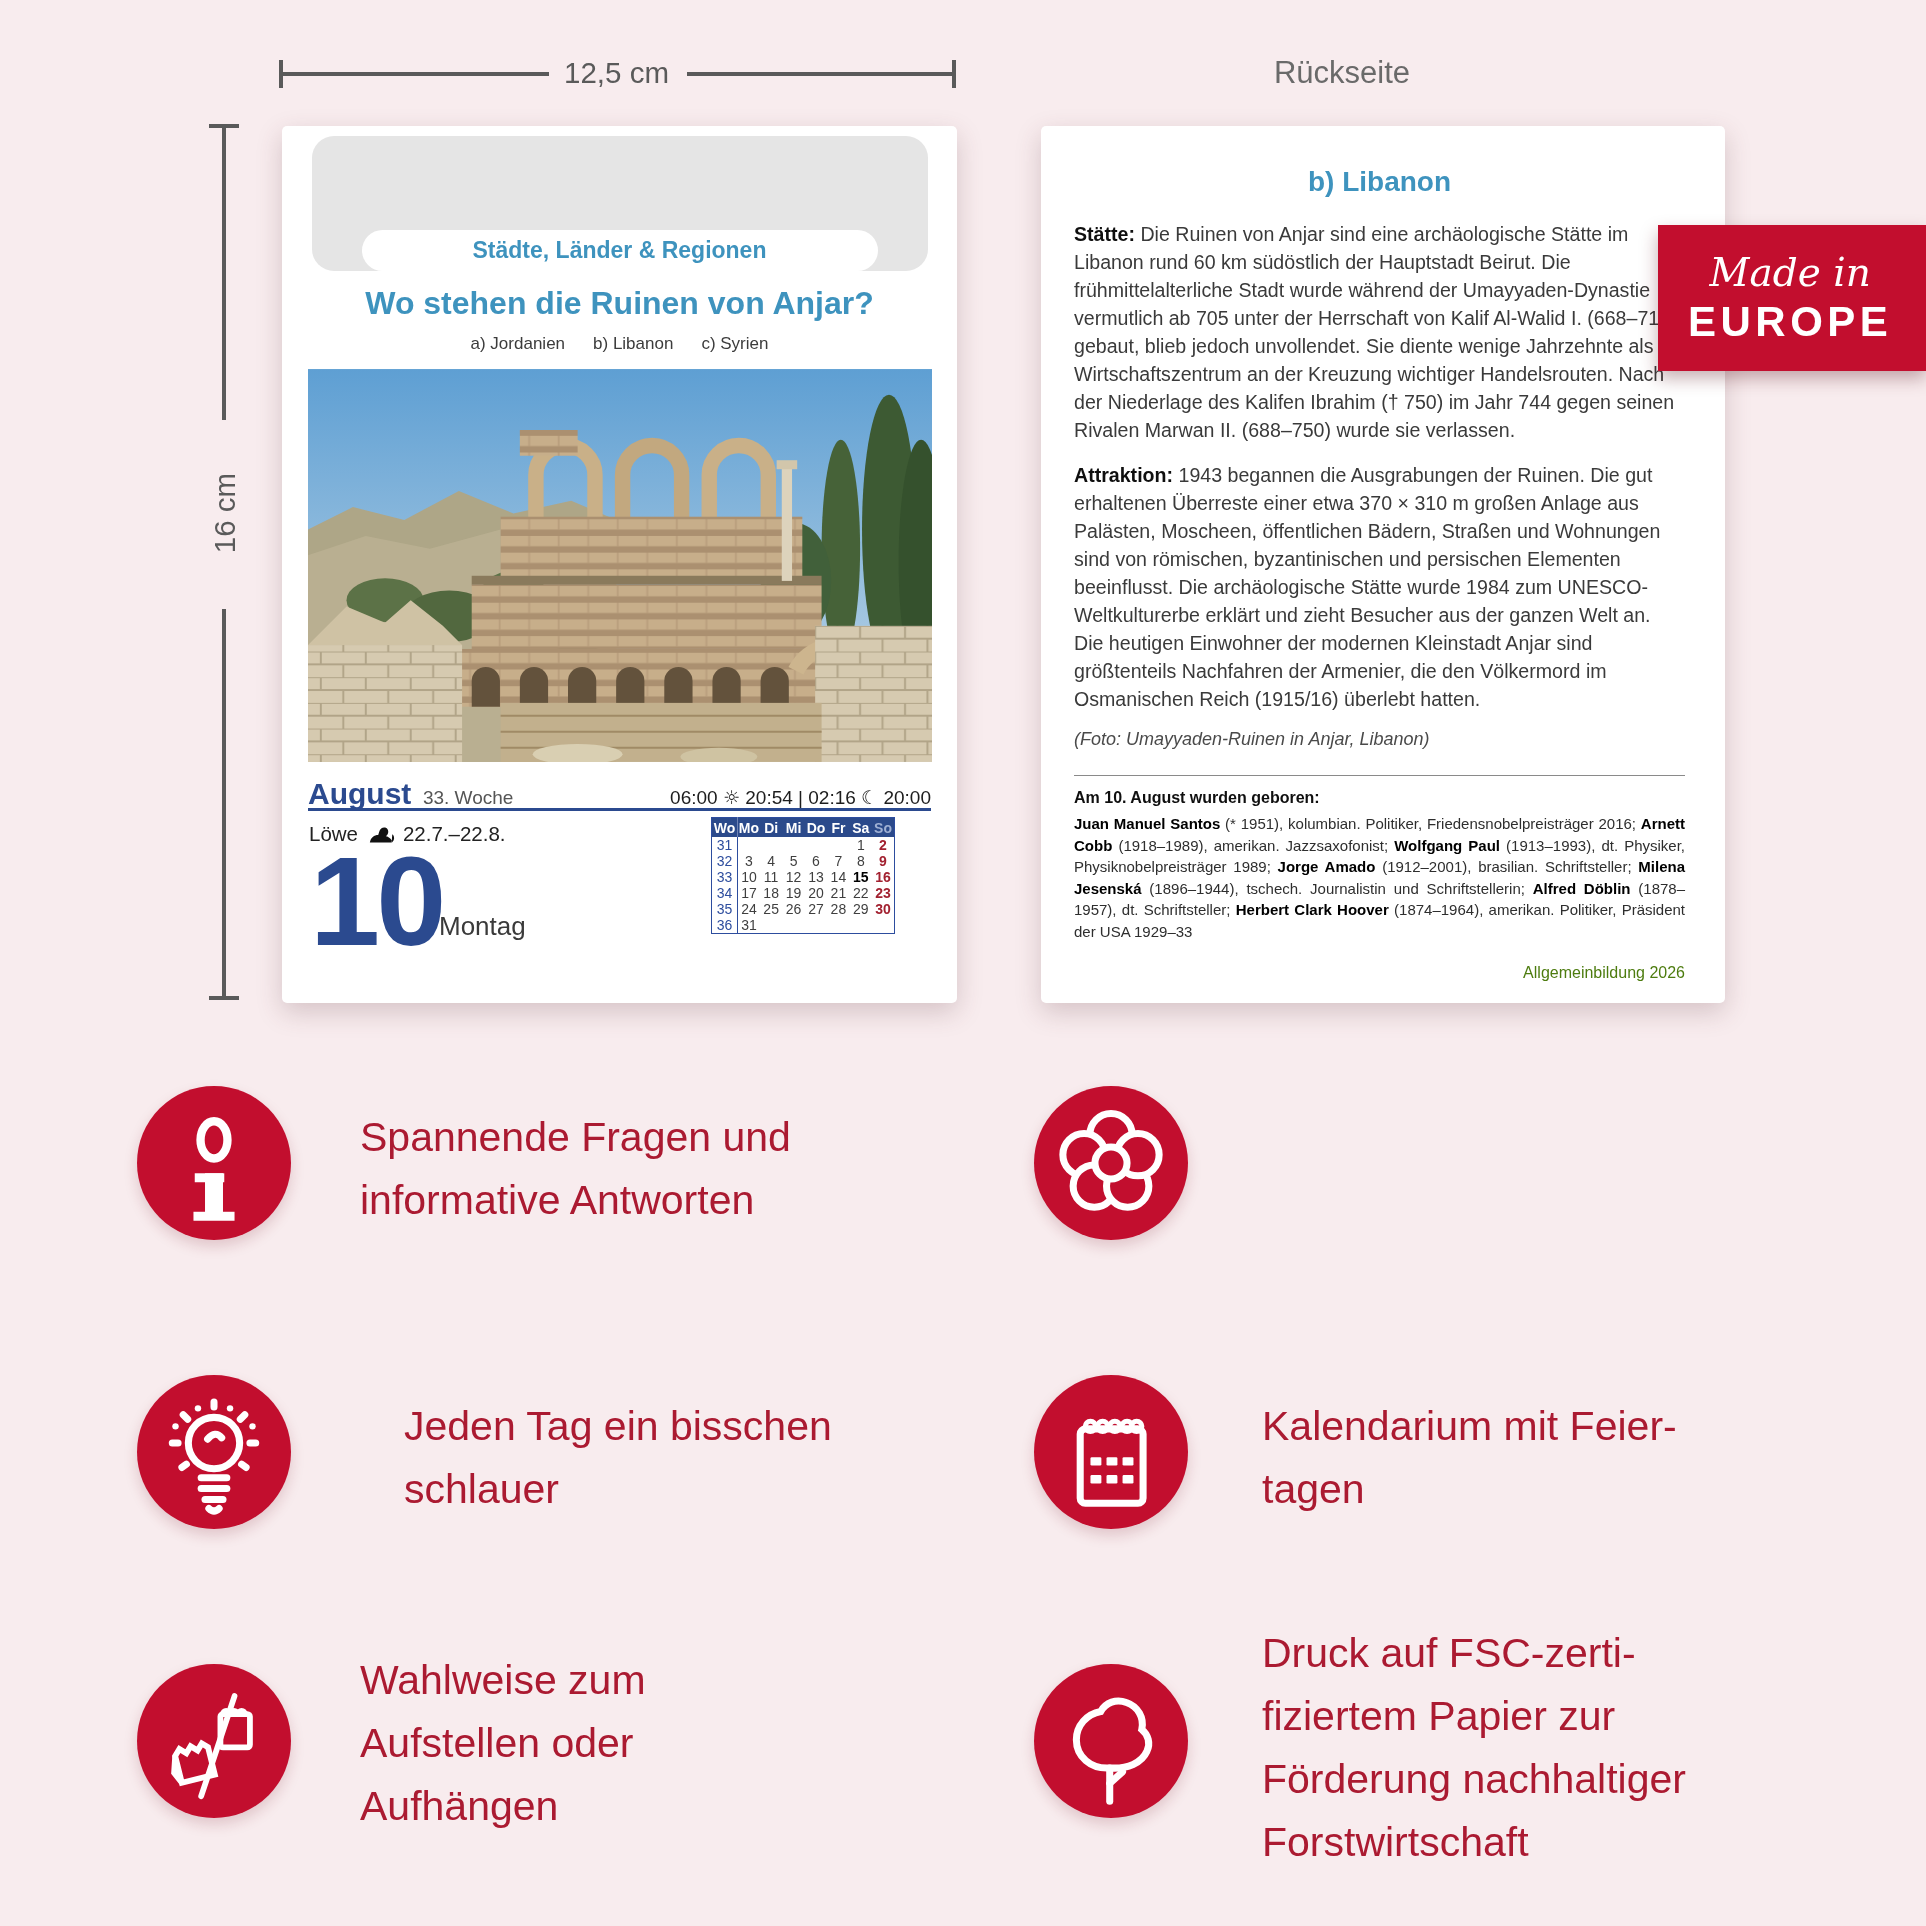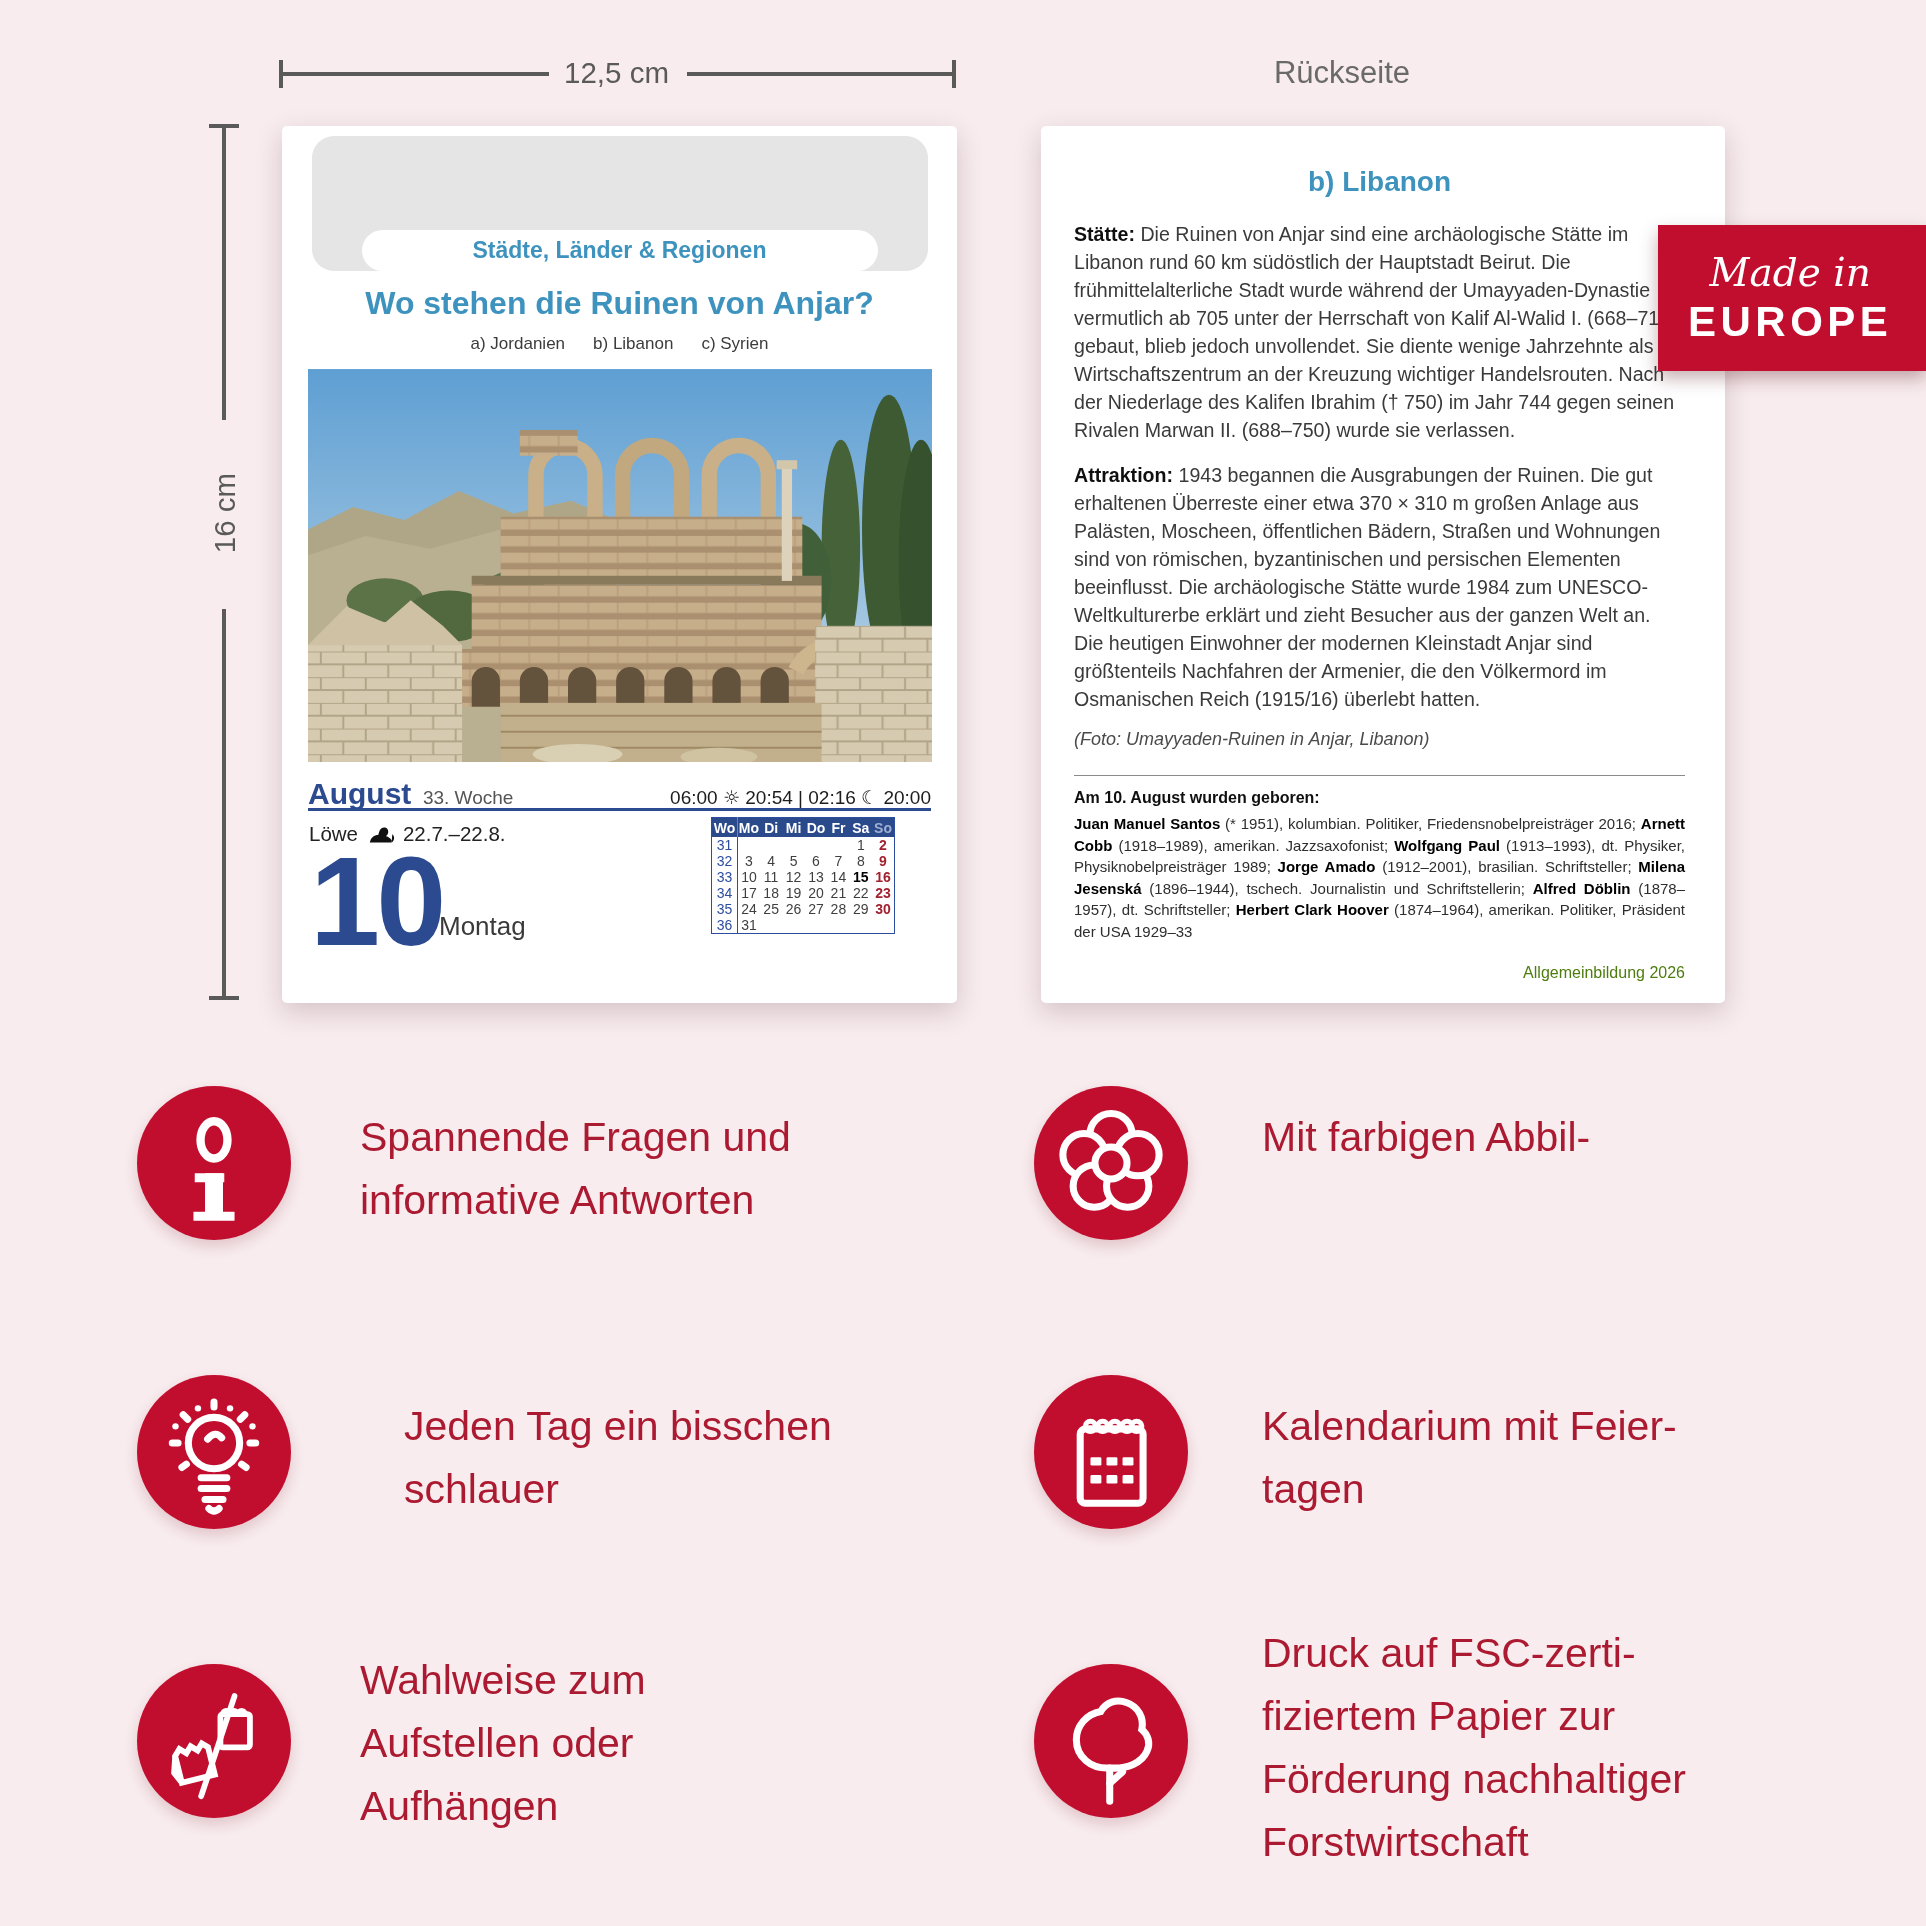--- a/index.html
+++ b/index.html
@@ -316,21 +316,20 @@
         <circle cx="120" cy="76" r="33"></circle>
         <circle cx="78" cy="107" r="33"></circle>
         <circle cx="94" cy="156" r="33"></circle>
         <circle cx="146" cy="156" r="33"></circle>
         <circle cx="162" cy="107" r="33"></circle>
         <circle cx="120" cy="120" r="25"></circle>
       </g>
     </svg>
   </div>
   <div class="feat-text" style="left:1262px;top:1106px;">
-      <div>Mit farbigen Abbil-</div>
     </div>
 
   <div class="feat-circle" style="left:137px;top:1375px;">
     <svg width="154" height="154" viewBox="0 0 240 240">
       <g stroke="#fff" stroke-width="11" fill="none" stroke-linecap="round">
         <circle cx="120" cy="106" r="40"></circle>
         <path d="M110,100 q12,-14 22,-2"></path>
         <line x1="100" y1="160" x2="140" y2="160"></line>
         <line x1="100" y1="177" x2="140" y2="177"></line>
         <line x1="106" y1="194" x2="134" y2="194"></line>

